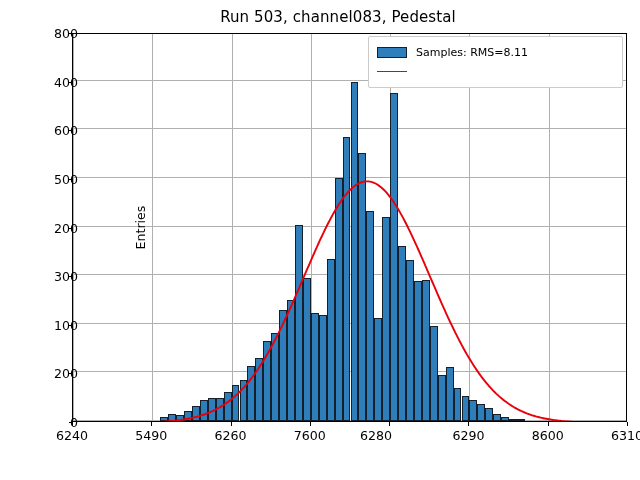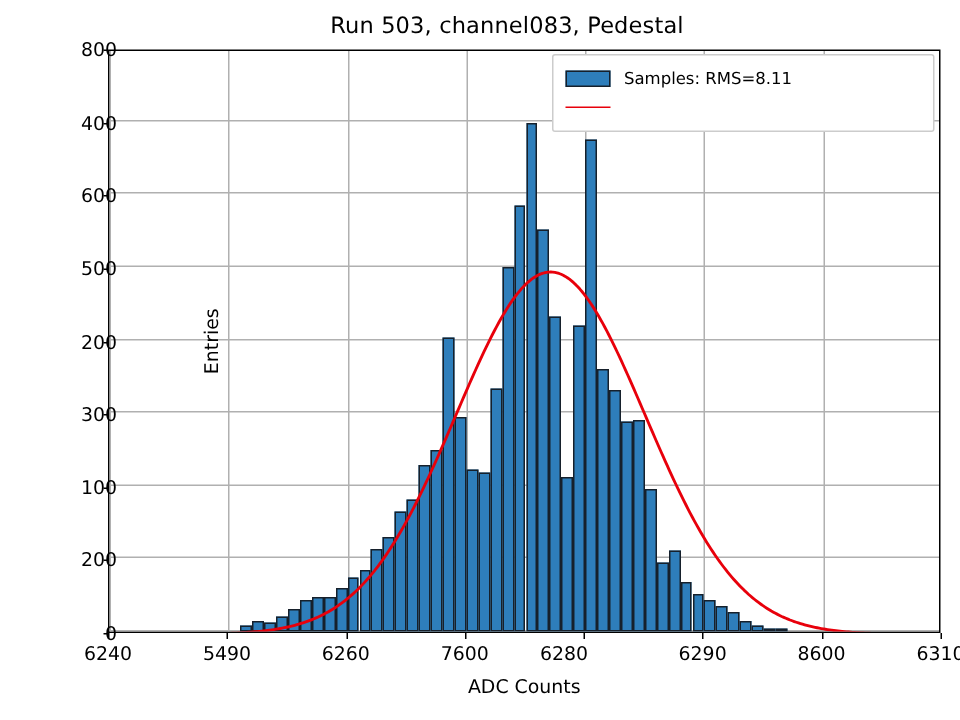--- a/index.html
+++ b/index.html
@@ -278,21 +278,20 @@
       <div class="tick-y" style="top: 178.875px;"></div>
       <div class="ticklabel-y" style="top: 178.875px;">500</div>
       <div class="tick-y" style="top: 130.25px;"></div>
       <div class="ticklabel-y" style="top: 130.25px;">600</div>
       <div class="tick-y" style="top: 81.625px;"></div>
       <div class="ticklabel-y" style="top: 81.625px;">400</div>
       <div class="tick-y" style="top: 33px;"></div>
       <div class="ticklabel-y" style="top: 33px;">800</div>
     </div>
 
-  <div id="xlabel">ADC Counts</div>
   <div id="ylabel-wrap">
     <div id="ylabel">Entries</div>
   </div>
 
   <div id="legend">
     <div class="legend-row">
       <span class="legend-swatch-patch"></span>
       <span class="legend-text">Samples: RMS=8.11</span>
     </div>
     <div class="legend-row">

